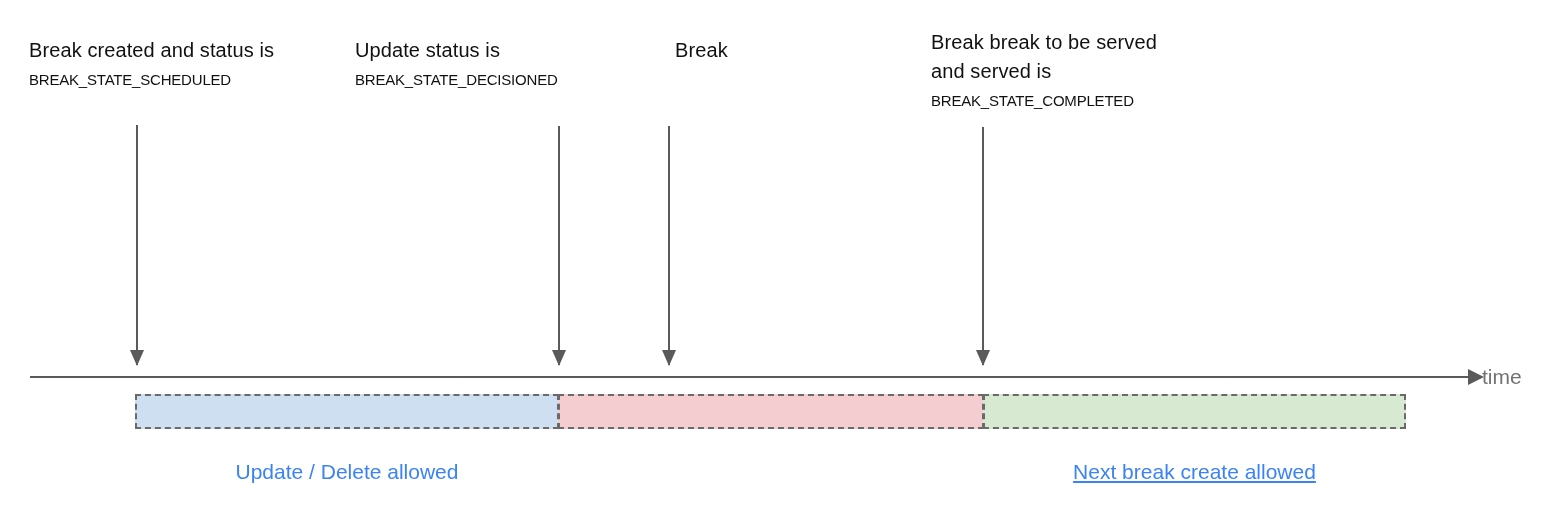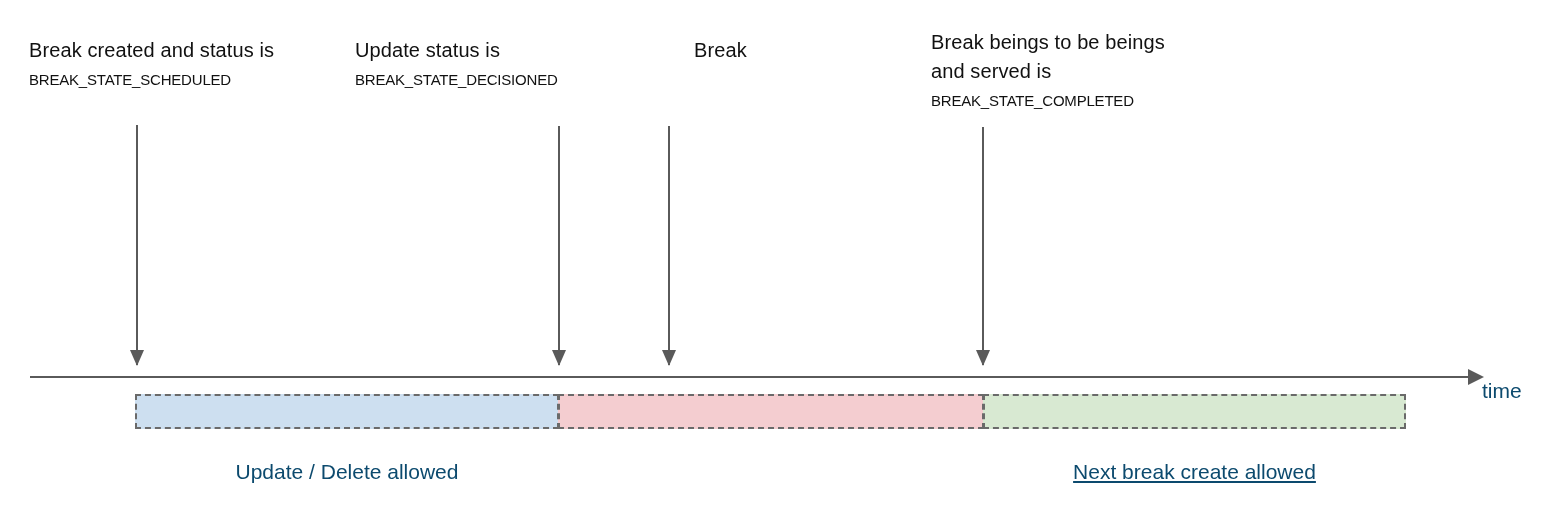--- a/index.html
+++ b/index.html
@@ -36,21 +36,21 @@
   }
   .annotation .code {
     display: block;
     font-family: Liberation Sans, sans-serif;
     font-size: 15px;
     letter-spacing: -0.2px;
   }
 
   #ann-0 { left: 29px;  top: 36px; }
   #ann-1 { left: 355px; top: 36px; }
-  #ann-2 { left: 675px; top: 36px; margin-left: 19px; }
+  #ann-2 { left: 675px; top: 36px; }
   #ann-3 { left: 931px; top: 28px; }
 
   
   .marker-arrow {
     position: absolute;
     width: 14px;
   }
   .marker-arrow .shaft {
     position: absolute;
     left: 6px;
@@ -92,24 +92,24 @@
     top: -7px;
     width: 0;
     height: 0;
     border-top: 8px solid transparent;
     border-bottom: 8px solid transparent;
     border-left: 16px solid #5a5a5a;
   }
   #time-axis-label {
     position: absolute;
     left: 1482px;
-    top: 379px;
+    top: 365px;
     font-size: 21px;
     line-height: 24px;
-    color: #0c4a6e;
+    color: #737373;
     white-space: nowrap;
   }
 
   
   .phase-bar {
     position: absolute;
     top: 394px;
     height: 35px;
     box-sizing: border-box;
     border: 2px dashed #6a6a6a;
@@ -117,21 +117,21 @@
   #bar-0 { left: 135px; width: 424px; }
   #bar-1 { left: 558px; width: 426px; }
   #bar-2 { left: 983px; width: 423px; }
 
   
   .phase-caption {
     position: absolute;
     top: 459px;
     font-size: 21px;
     line-height: 26px;
-    color: #0c4a6e;
+    color: #3b82f6;
     text-align: center;
     white-space: nowrap;
   }
   #caption-0 { left: 135px; width: 424px; }
   #caption-1 { left: 558px; width: 426px; }
   #caption-2 { left: 983px; width: 423px; text-decoration: underline; }
 </style>
 </head>
 <body>
 
@@ -145,21 +145,21 @@
   <div class="annotation" id="ann-1">
     <span class="plain">Update status is</span>
     <span class="code">BREAK_STATE_DECISIONED</span>
   </div>
 
   <div class="annotation" id="ann-2">
     <span class="plain">Break</span>
   </div>
 
   <div class="annotation" id="ann-3">
-    <span class="plain">Break beings to be beings</span>
+    <span class="plain">Break break to be served</span>
     <span class="plain">and served is</span>
     <span class="code">BREAK_STATE_COMPLETED</span>
   </div>
 
   <div class="marker-arrow" id="marker-0" style="left:130px; top:125px; height:240px;">
     <span class="shaft"></span>
     <span class="head"></span>
   </div>
 
   <div class="marker-arrow" id="marker-1" style="left:552px; top:126px; height:239px;">

